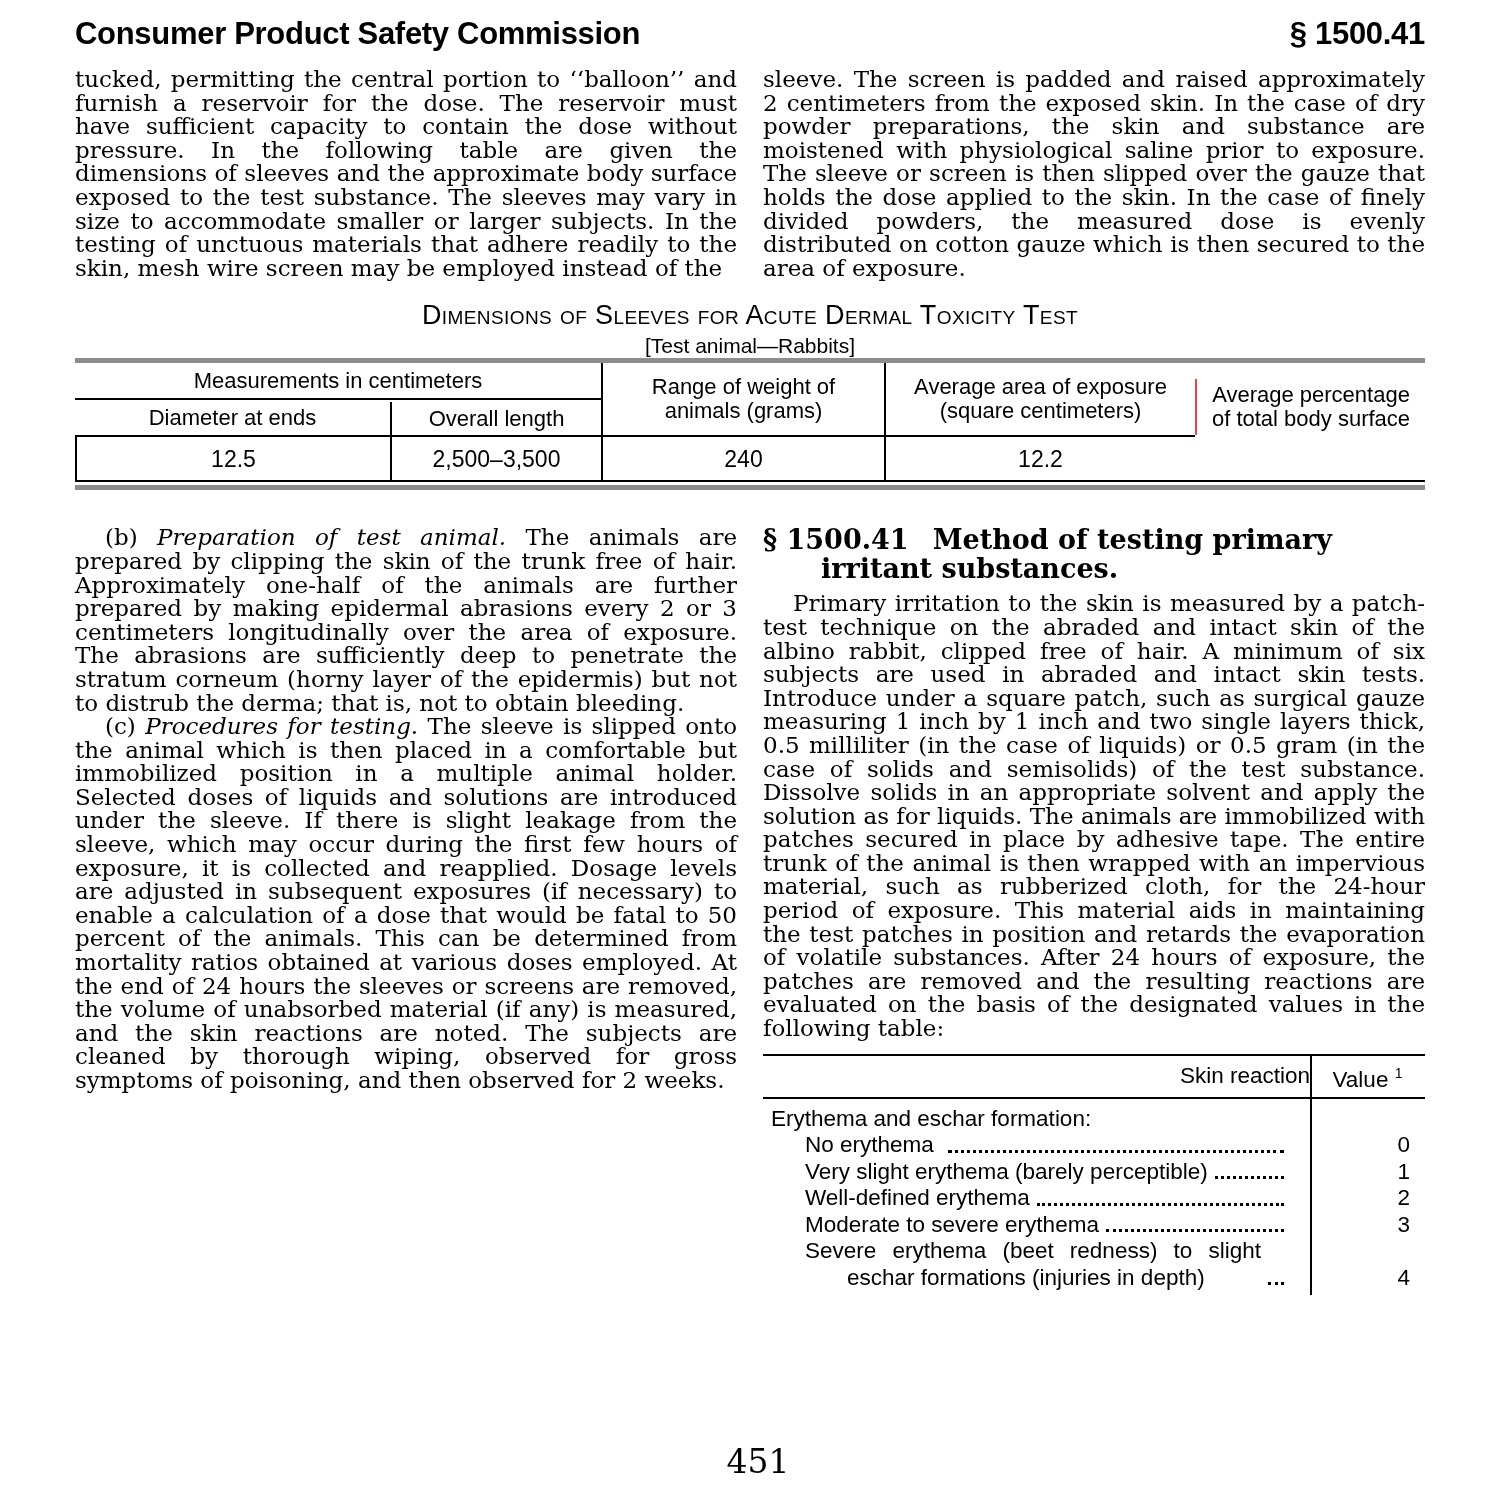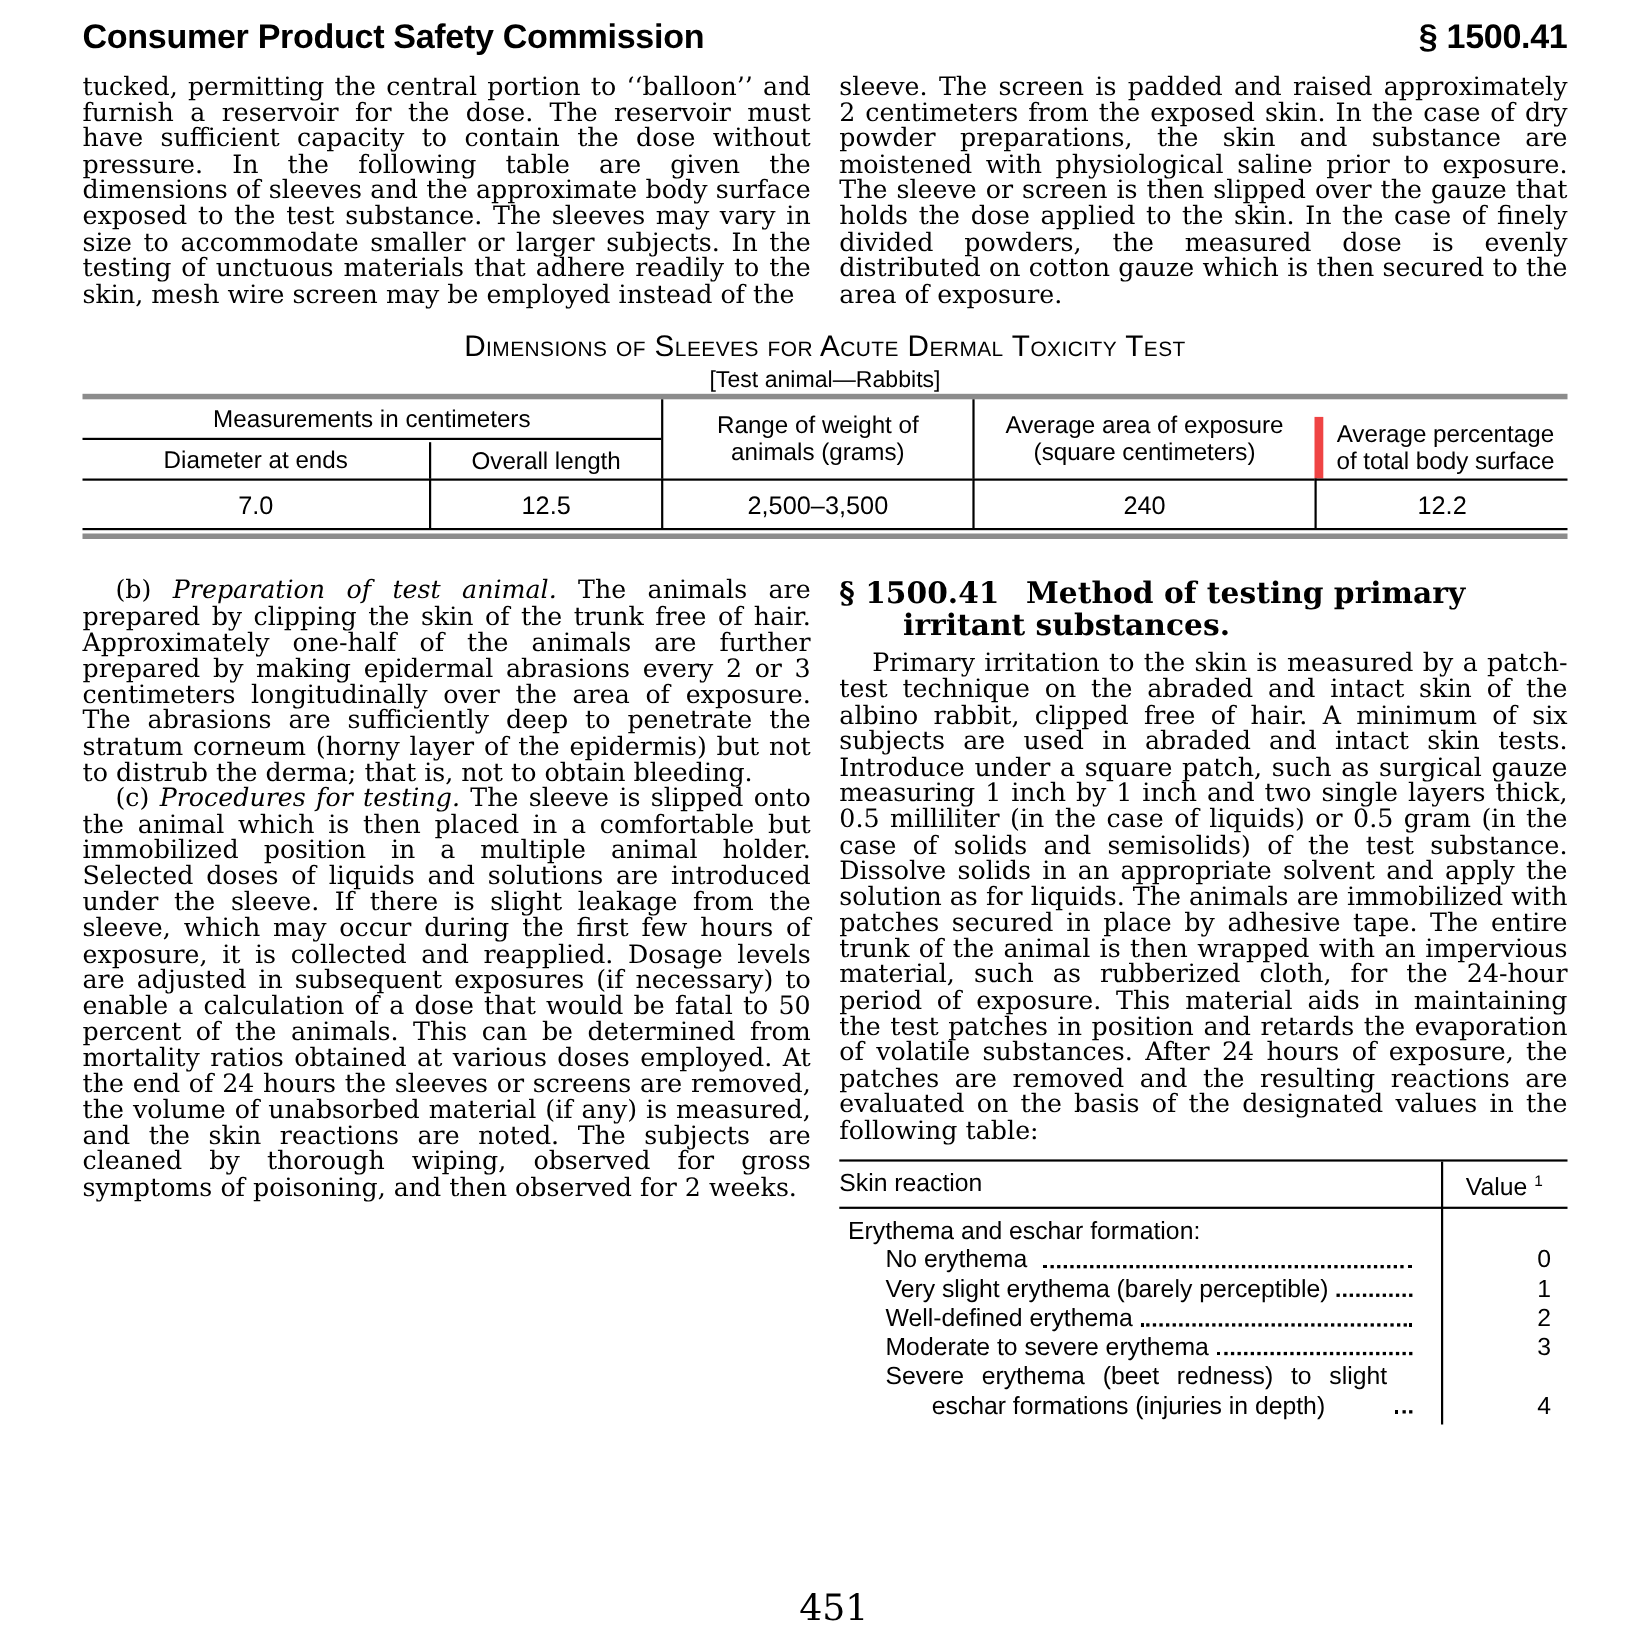--- a/index.html
+++ b/index.html
@@ -40,21 +40,21 @@
     grid-template-columns:315px 211px 283px 311px 230px;
     border-top:5px solid #8c8c8c; border-bottom:2px solid #000;
     font-family:"Liberation Sans", sans-serif; font-size:22px; line-height:24px;
   }
   .dims-table .cell { display:flex; align-items:center; justify-content:center; text-align:center; padding:4px 10px; }
   .gh  { grid-column:1/3; grid-row:1; border-bottom:2px solid #000; height:37px; }
   .sh1 { grid-column:1; grid-row:2; height:32px; }
   .sh2 { grid-column:2; grid-row:2; border-left:2px solid #000; }
   .bh3 { grid-column:3; grid-row:1/3; border-left:2px solid #000; }
   .bh4 { grid-column:4; grid-row:1/3; border-left:2px solid #000; }
-  .bh5 { grid-column:5; grid-row:1/3; border-left:8px solid #ef4444;margin-top:16px; }
+  .bh5 { grid-column:5; grid-row:1/3; border-left:2px solid #ef4444;margin-top:16px; }
   .d   { grid-row:3; border-top:2px solid #000; height:45px; font-size:23px; }
   .d2,.d3,.d4,.d5 { border-left:2px solid #000; }
   .gray-rule { width:1350px; height:5px; background:#8c8c8c; margin-top:3px; }
 
   .band2 { margin-top:36px; }
 
   
   .sec-head {
     font-weight:bold; font-size:27px; line-height:28.5px;
     padding-left:58px; text-indent:-58px; text-align:left; margin-bottom:9px;
@@ -63,21 +63,21 @@
 
   
   .skin-table {
     margin-top:13px; width:662px; position:relative;
     border-top:2px solid #000;
     font-family:"Liberation Sans", sans-serif; font-size:22.5px; line-height:26.5px;
     text-align:left;
   }
   .sk-divider { position:absolute; left:547px; top:0; bottom:0; width:2px; background:#000; }
   .sk-header { display:flex; border-bottom:2px solid #000; height:43px; align-items:center; }
-  .sk-h1 { width:547px; text-align:left; }
+  .sk-h1 { width:547px; text-align:right; }
   .sk-h2 { width:115px; text-align:center; }
   .sk-h2 sup { font-size:14px; }
   .sk-body { padding:7px 0 4px 0; }
   .sk-row { display:flex; align-items:flex-end; }
   .sk-main { width:547px; display:flex; align-items:flex-end; padding-right:24px; }
   .sk-label.g { padding-left:8px; }
   .sk-label.i { padding-left:84px; text-indent:-42px; text-align:justify; flex:0 1 auto; }
   .sk-leader { flex:1 1 24px; min-width:16px; border-bottom:3px dotted #000; margin:0 2px 6px 7px; }
   .sk-val { width:115px; text-align:right; padding-right:15px; }
 
@@ -110,21 +110,20 @@
     <div class="tbl-title">Dimensions of Sleeves for Acute Dermal Toxicity Test</div>
     <div class="tbl-subtitle">[Test animal—Rabbits]</div>
 
     <div class="dims-table">
       <div class="cell gh">Measurements in centimeters</div>
       <div class="cell sh1">Diameter at ends</div>
       <div class="cell sh2">Overall length</div>
       <div class="cell bh3">Range of weight of animals (grams)</div>
       <div class="cell bh4">Average area of exposure (square centimeters)</div>
       <div class="cell bh5">Average percentage of total body surface</div>
-      <div class="cell d d1">7.0</div>
       <div class="cell d d2">12.5</div>
       <div class="cell d d3">2,500–3,500</div>
       <div class="cell d d4">240</div>
       <div class="cell d d5">12.2</div>
     </div>
     <div class="gray-rule"></div>
   </div>
 
   <div class="cols band2">
     <div class="col">

